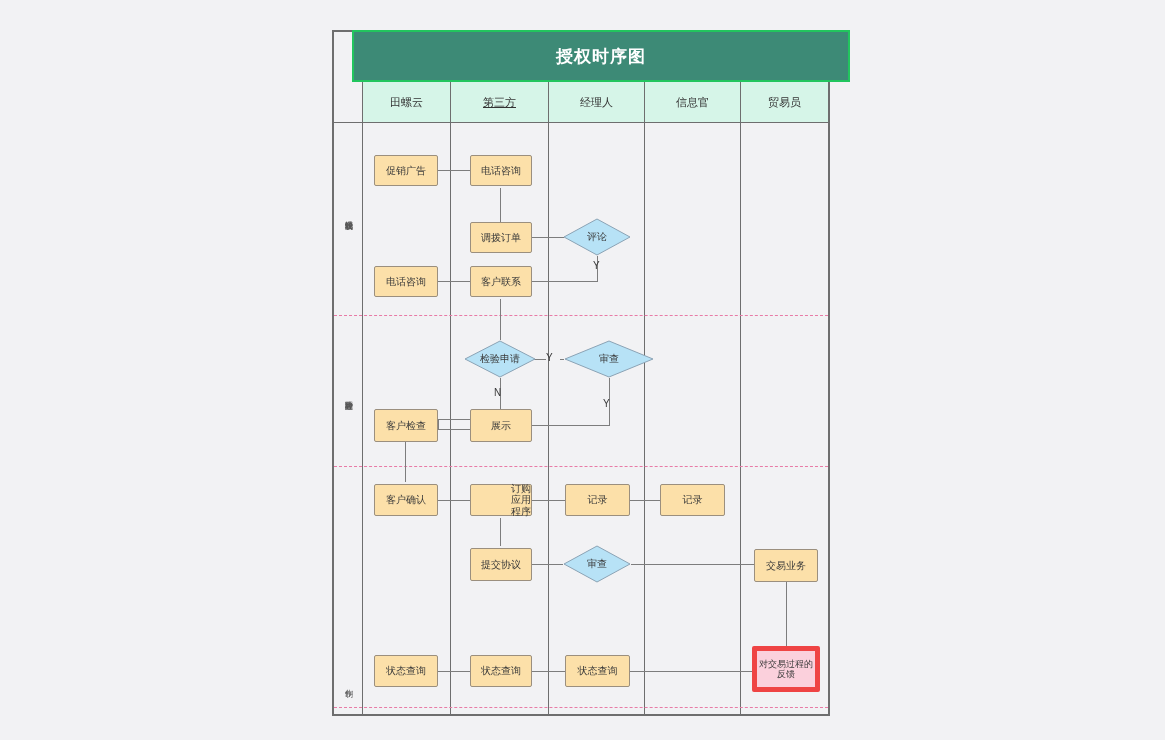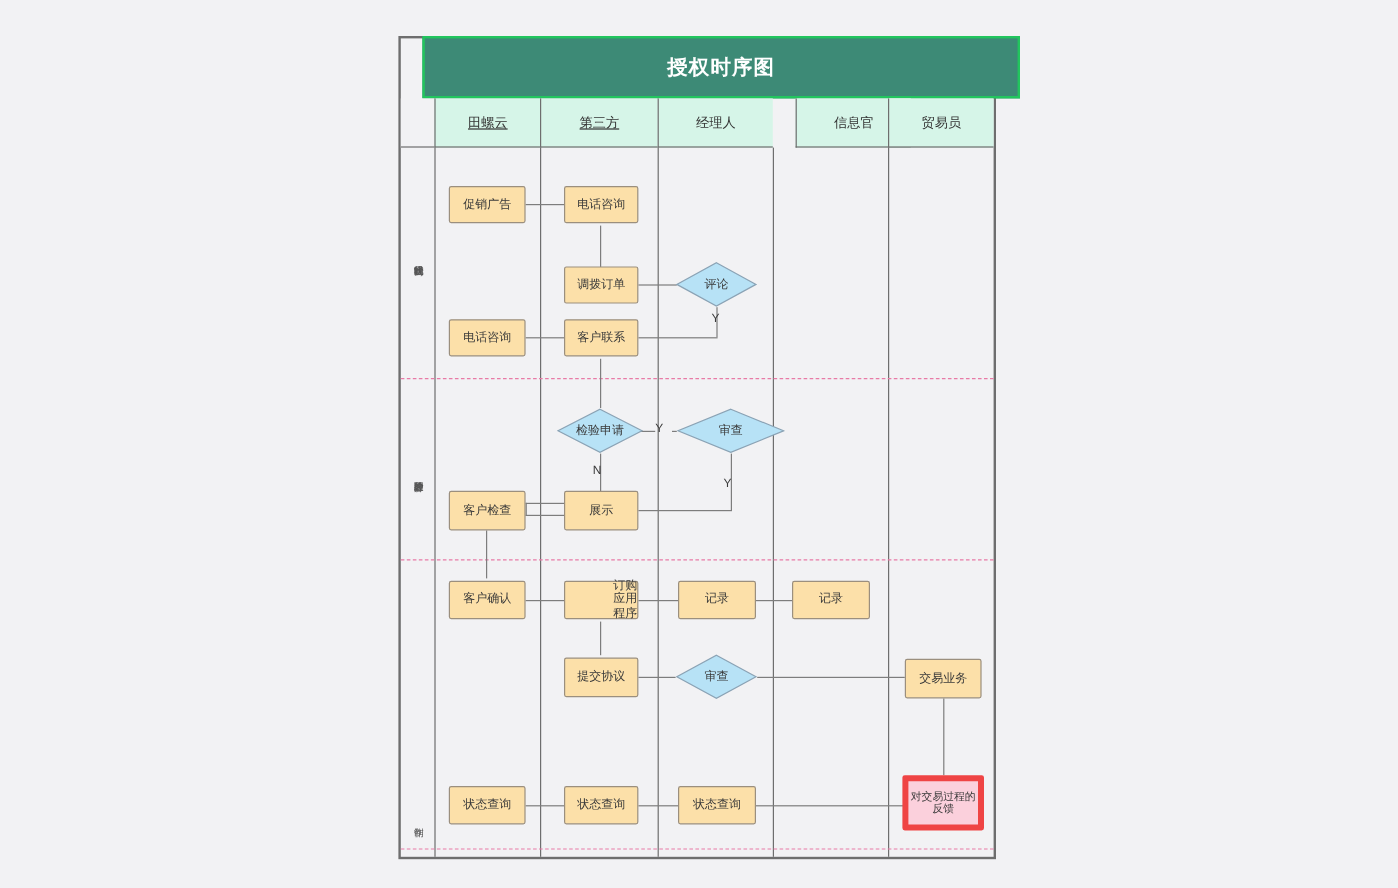--- a/index.html
+++ b/index.html
@@ -157,24 +157,24 @@
 <body>
 
 <div id="canvas">
 
   <div class="frame"></div>
 
   <div class="title-bar">授权时序图</div>
 
   <div class="hdr-stub"></div>
 
-  <div class="hdr-cell" style="left:362px;width:88px;text-decoration:underline;">田螺云</div>
+  <div class="hdr-cell" style="left:362px;width:88px;">田螺云</div>
   <div class="hdr-cell" style="left:450px;width:98px;text-decoration:underline;">第三方</div>
   <div class="hdr-cell" style="left:548px;width:96px;">经理人</div>
-  <div class="hdr-cell" style="left:644px;width:96px;margin-left:19px;">信息官</div>
+  <div class="hdr-cell" style="left:644px;width:96px;">信息官</div>
   <div class="hdr-cell last" style="left:740px;width:88px;">贸易员</div>
 
   <div class="vsep" style="left:362px;top:123px;height:591px;"></div>
   <div class="vsep" style="left:450px;top:123px;height:591px;"></div>
   <div class="vsep" style="left:548px;top:123px;height:591px;"></div>
   <div class="vsep" style="left:644px;top:123px;height:591px;"></div>
   <div class="vsep" style="left:740px;top:123px;height:591px;"></div>
 
   <div class="phase-sep" style="top:315px;"></div>
   <div class="phase-sep" style="top:466px;"></div>

